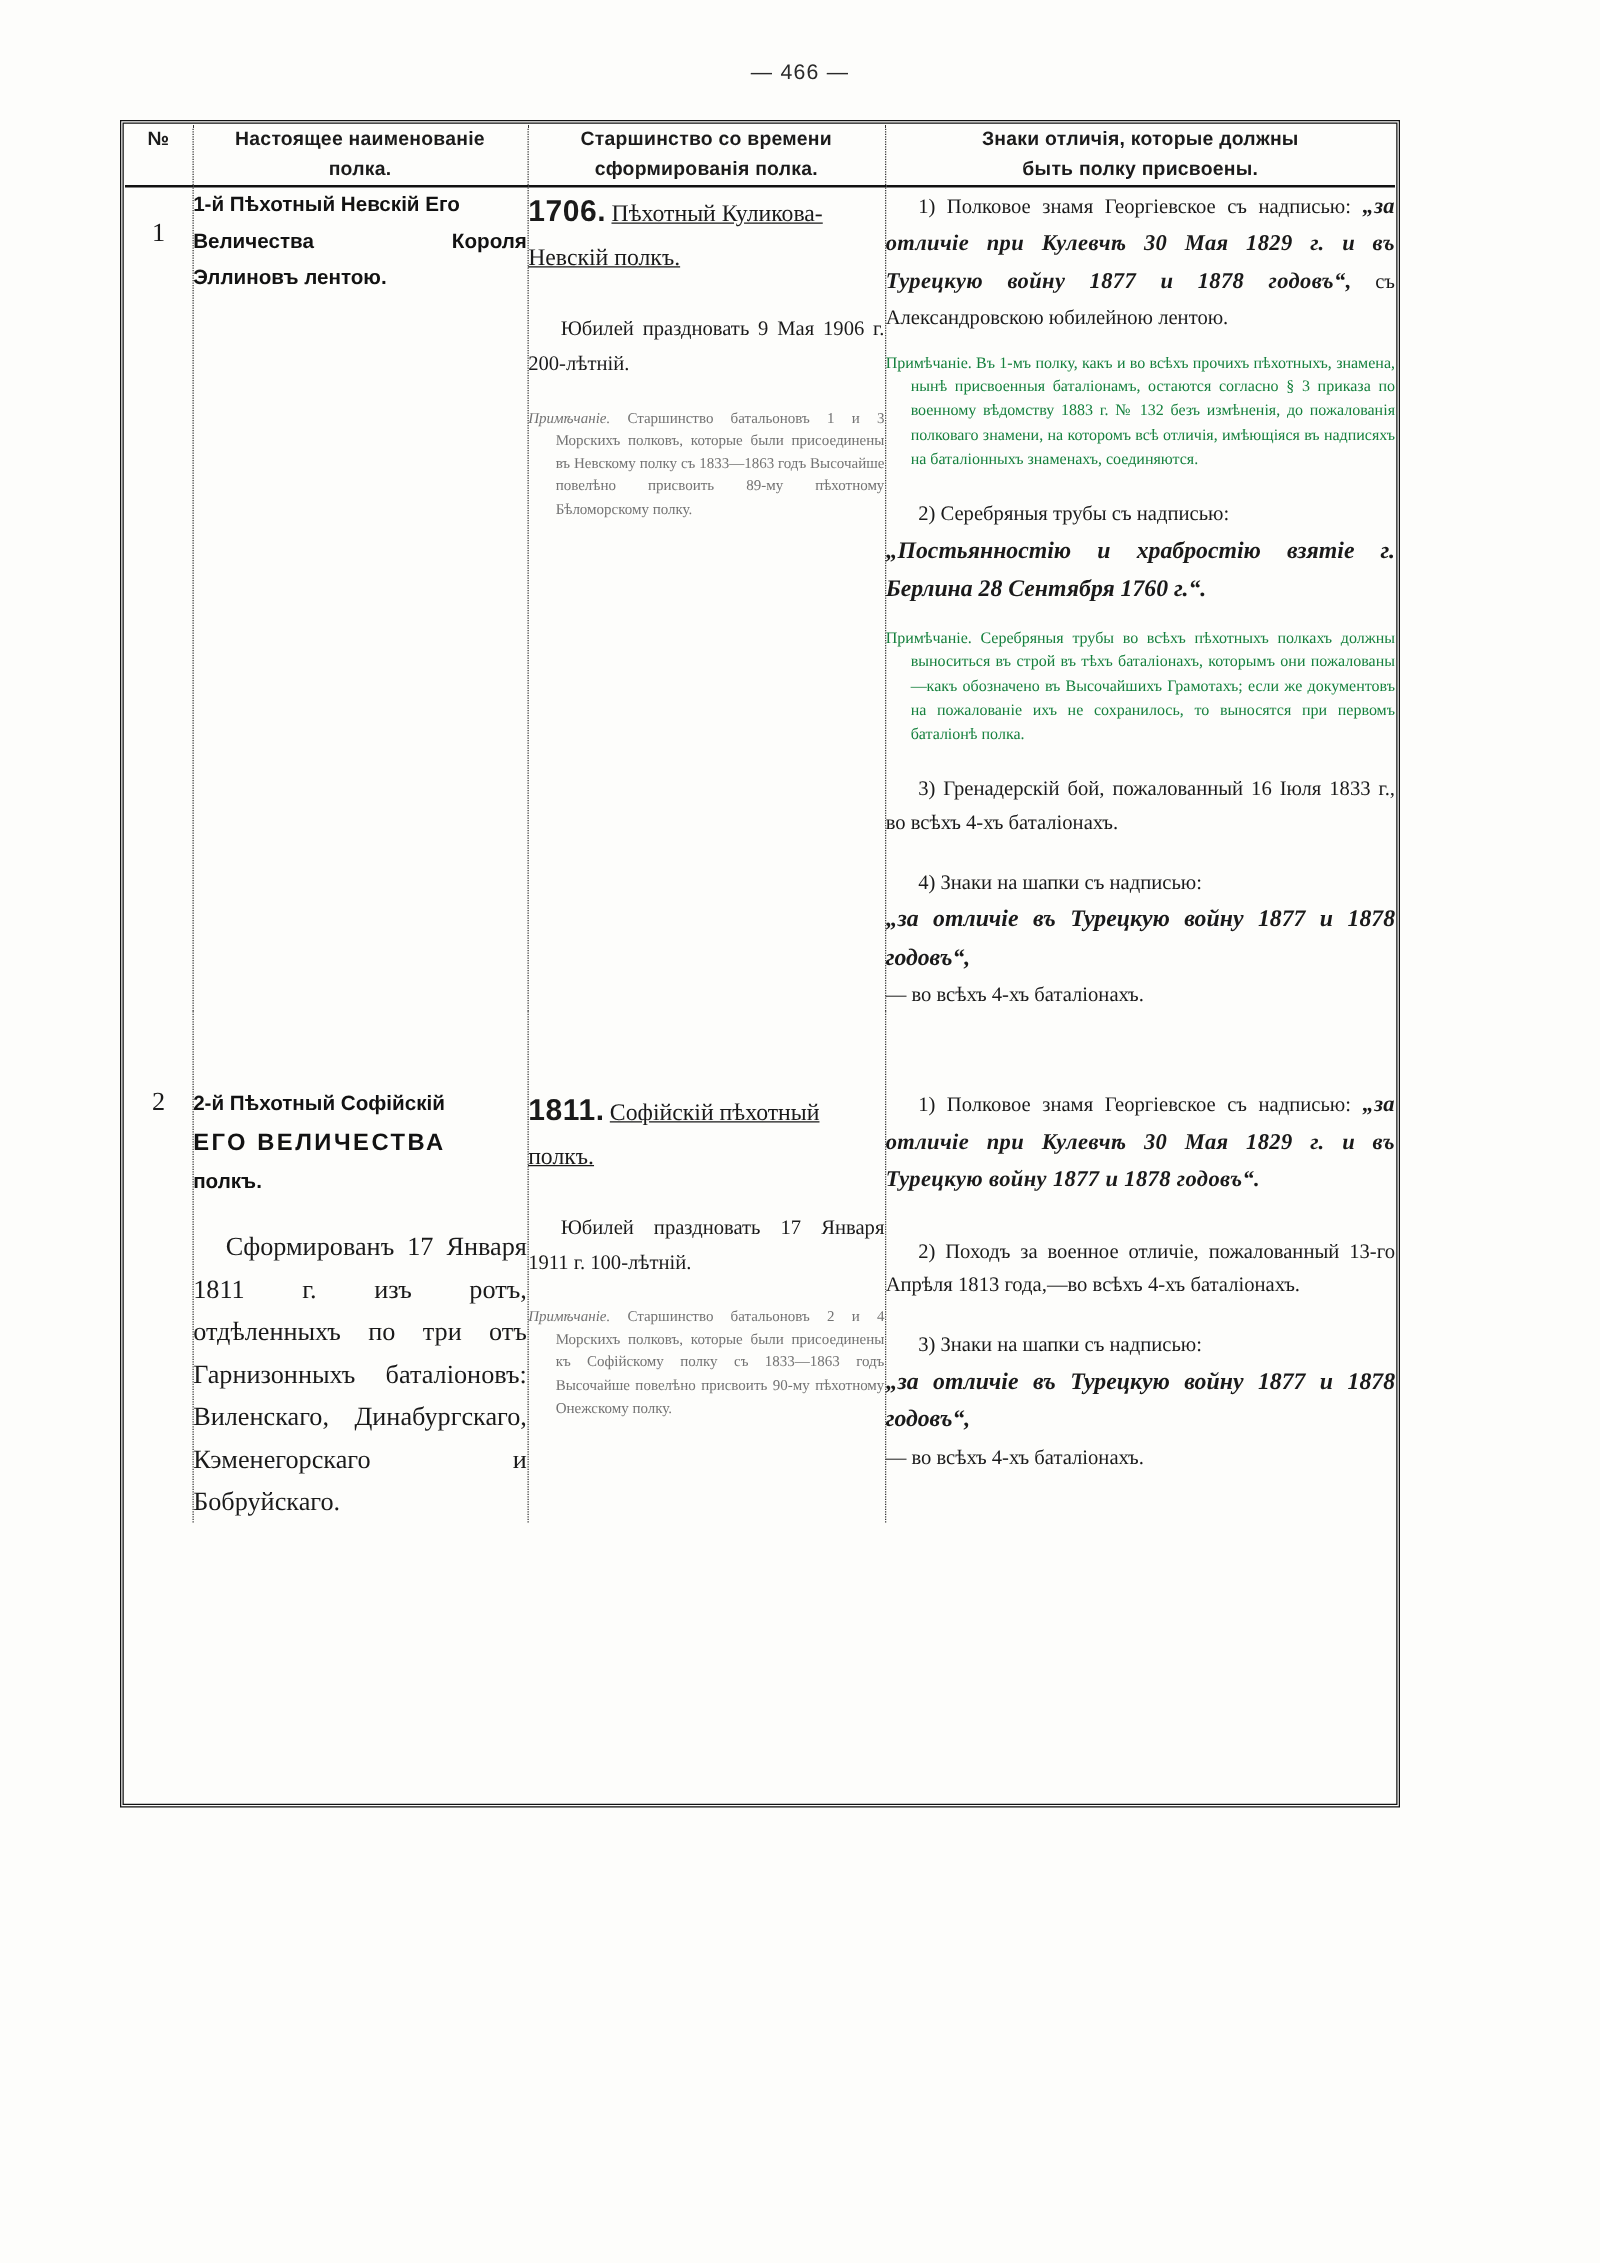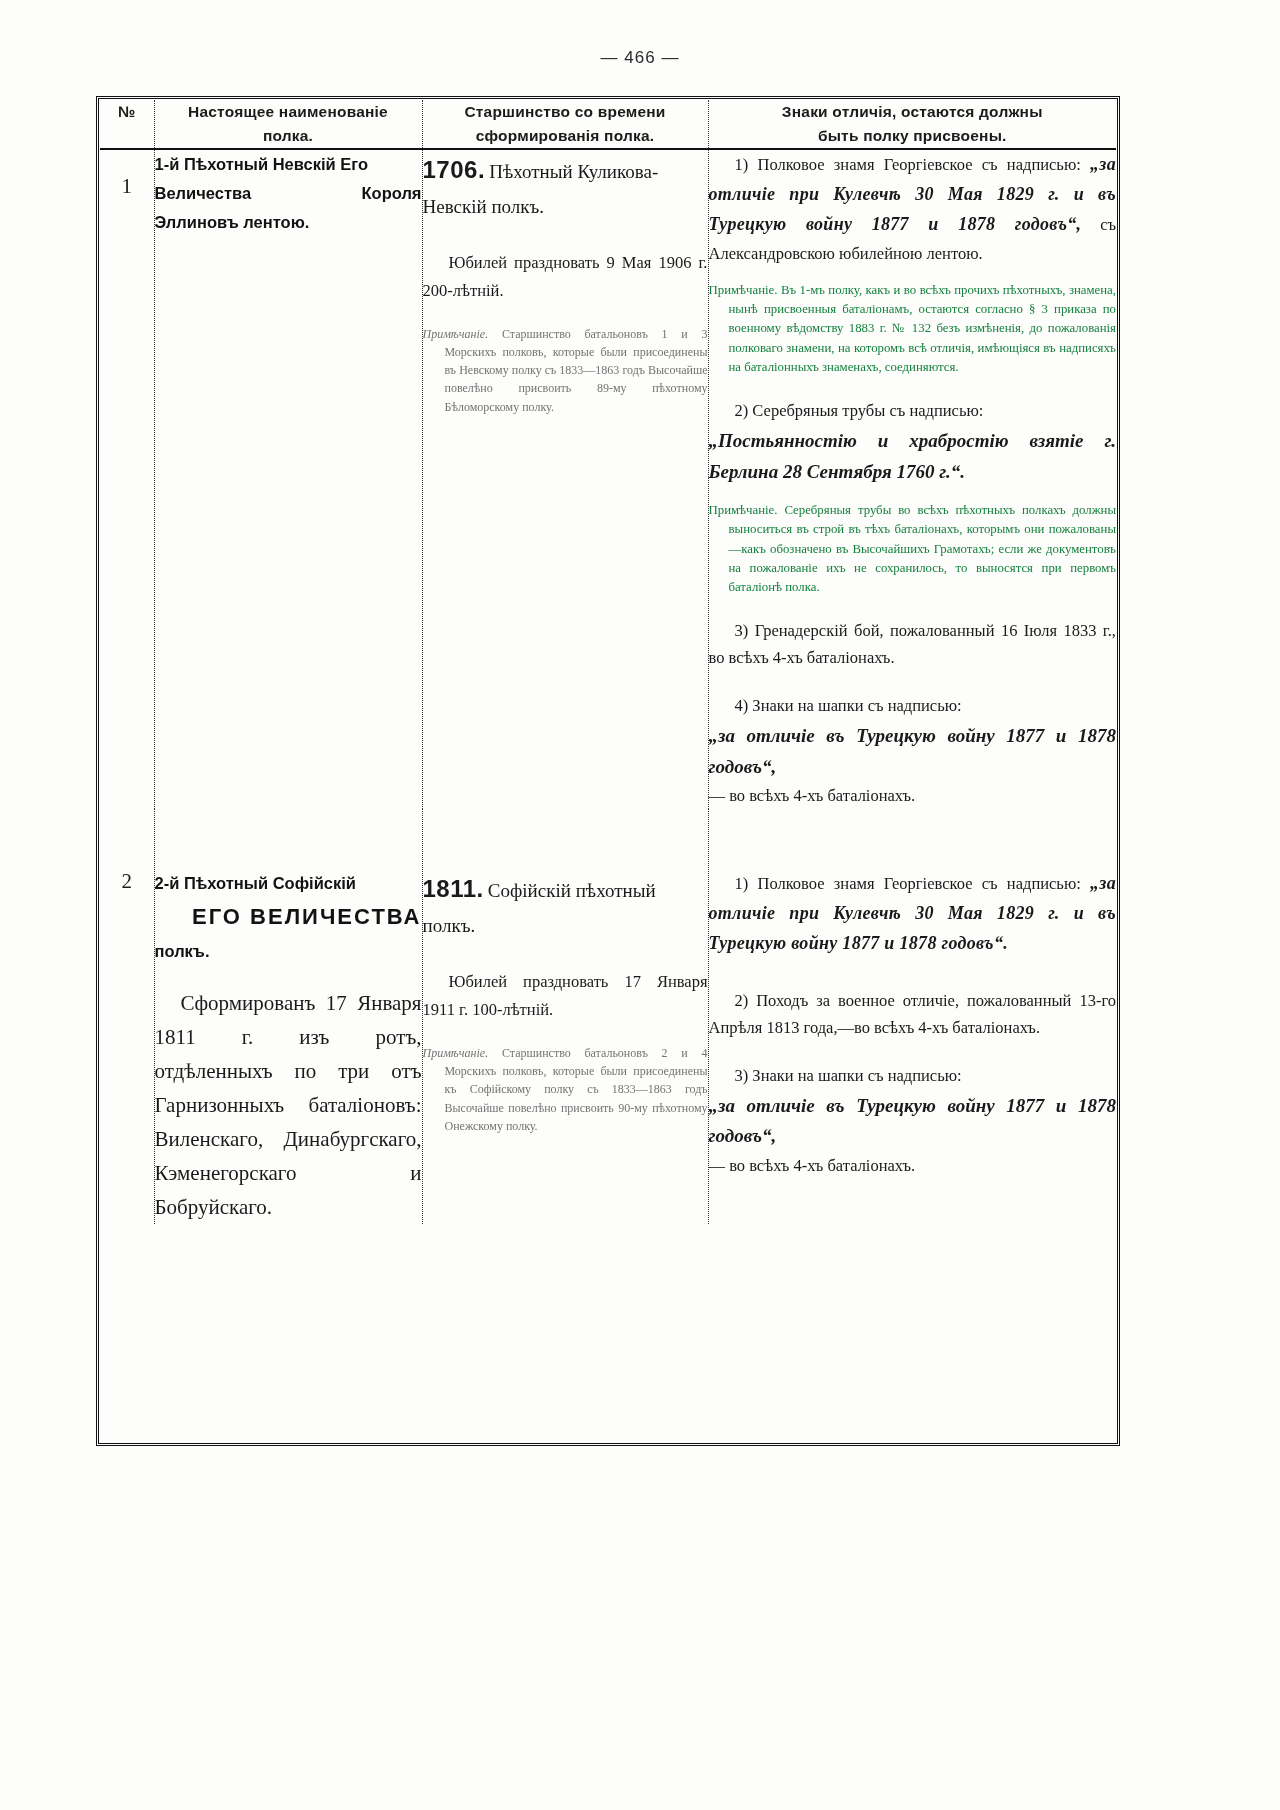--- a/index.html
+++ b/index.html
@@ -107,23 +107,23 @@
   .regiment-title .ln {
     display: block;
   }
   .rt-spread {
     display: block;
     text-align: justify;
     text-align-last: justify;
   }
   .rt-big {
     display: block;
-    font-size: 22px;
+    font-size: 19px;
     letter-spacing: 2px;
-    text-align: right;
+    text-align: left;
   }
   .body-para {
     font-size: 21px;
     line-height: 1.62;
     text-align: justify;
     text-indent: 26px;
     margin-top: 20px;
     hyphens: manual;
   }
   
@@ -132,20 +132,21 @@
     line-height: 1.7;
   }
   .year-head .yr {
     font-family: "Liberation Sans", sans-serif;
     font-weight: bold;
     font-size: 24px;
     letter-spacing: 0.5px;
   }
   .year-head .nm {
     font-size: 19px;
+    text-decoration: underline;
   }
   .jubilee {
     font-size: 16.5px;
     line-height: 1.68;
     text-align: justify;
     text-indent: 26px;
     margin-top: 26px;
   }
   .note {
     font-size: 12px;
@@ -219,21 +220,21 @@
           <td>№</td>
           <td class="vline">
             <div>Настоящее наименованіе</div>
             <div>полка.</div>
           </td>
           <td class="vline">
             <div>Старшинство со времени</div>
             <div>сформированія полка.</div>
           </td>
           <td class="vline">
-            <div>Знаки отличія, остаются должны</div>
+            <div>Знаки отличія, которые должны</div>
             <div>быть полку присвоены.</div>
           </td>
         </tr>
         <tr class="head-sep">
           <td></td>
           <td></td>
           <td></td>
           <td></td>
         </tr>
 

